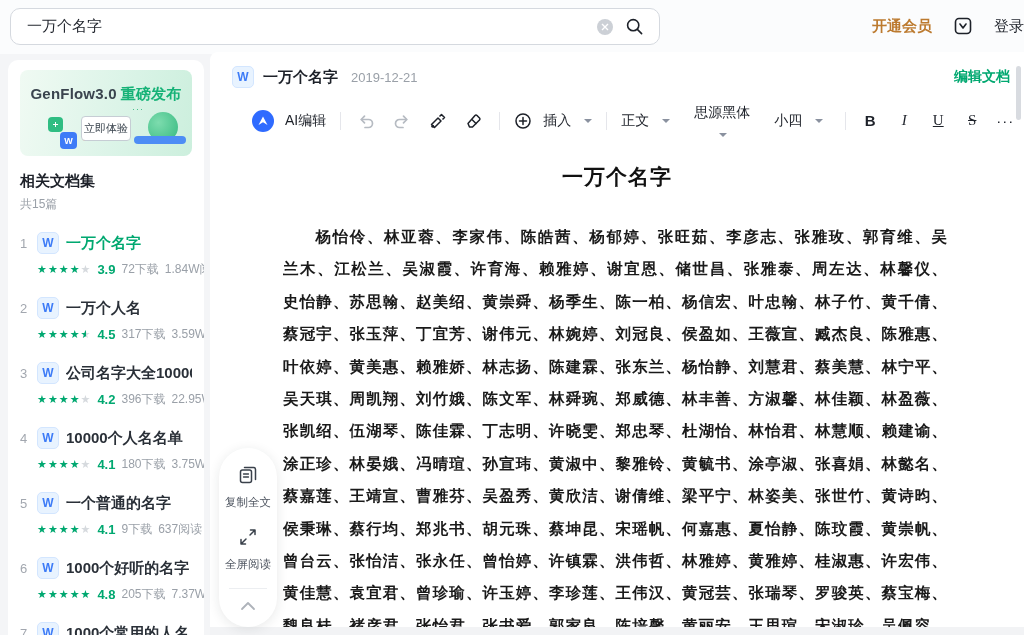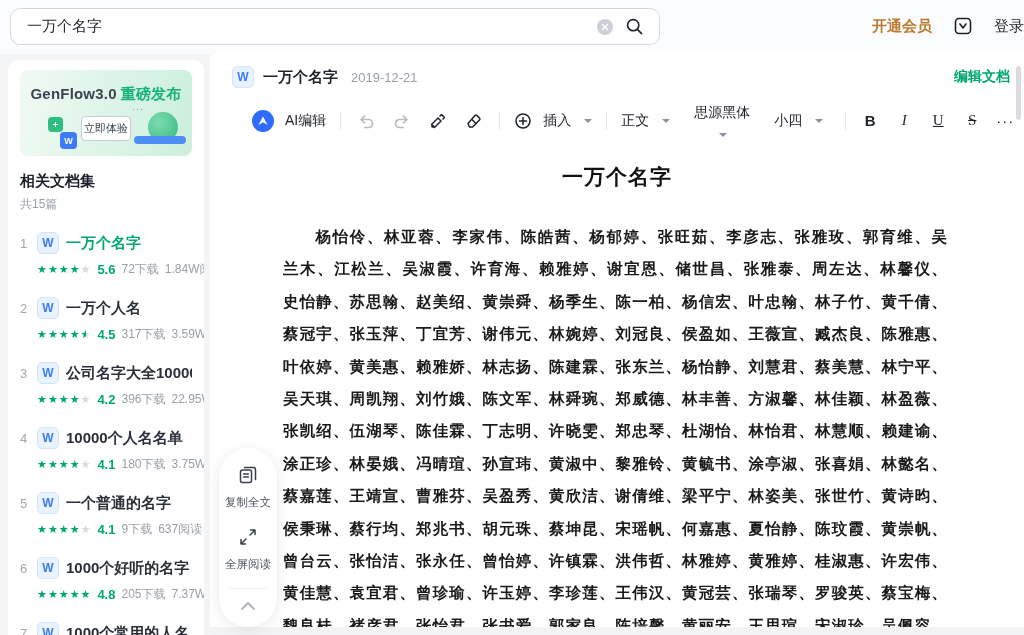--- a/index.html
+++ b/index.html
@@ -131,21 +131,21 @@
   <div class="sec-count">共15篇</div>
   <div>
       <div class="doc-item">
         <div class="doc-row1">
           <span class="doc-rank">1</span>
           <span class="w-badge">W</span>
           <span class="doc-title active">一万个名字</span>
         </div>
         <div class="doc-row2">
           <span class="stars"><span class="star-f">★</span><span class="star-f">★</span><span class="star-f">★</span><span class="star-f">★</span><span class="star-e">★</span></span>
-          <span class="doc-rating">5.6</span>
+          <span class="doc-rating">3.9</span>
           <span class="doc-meta">72下载</span>
           <span class="doc-meta">1.84W阅读</span>
         </div>
       </div>
       <div class="doc-item">
         <div class="doc-row1">
           <span class="doc-rank">2</span>
           <span class="w-badge">W</span>
           <span class="doc-title">一万个人名</span>
         </div>

